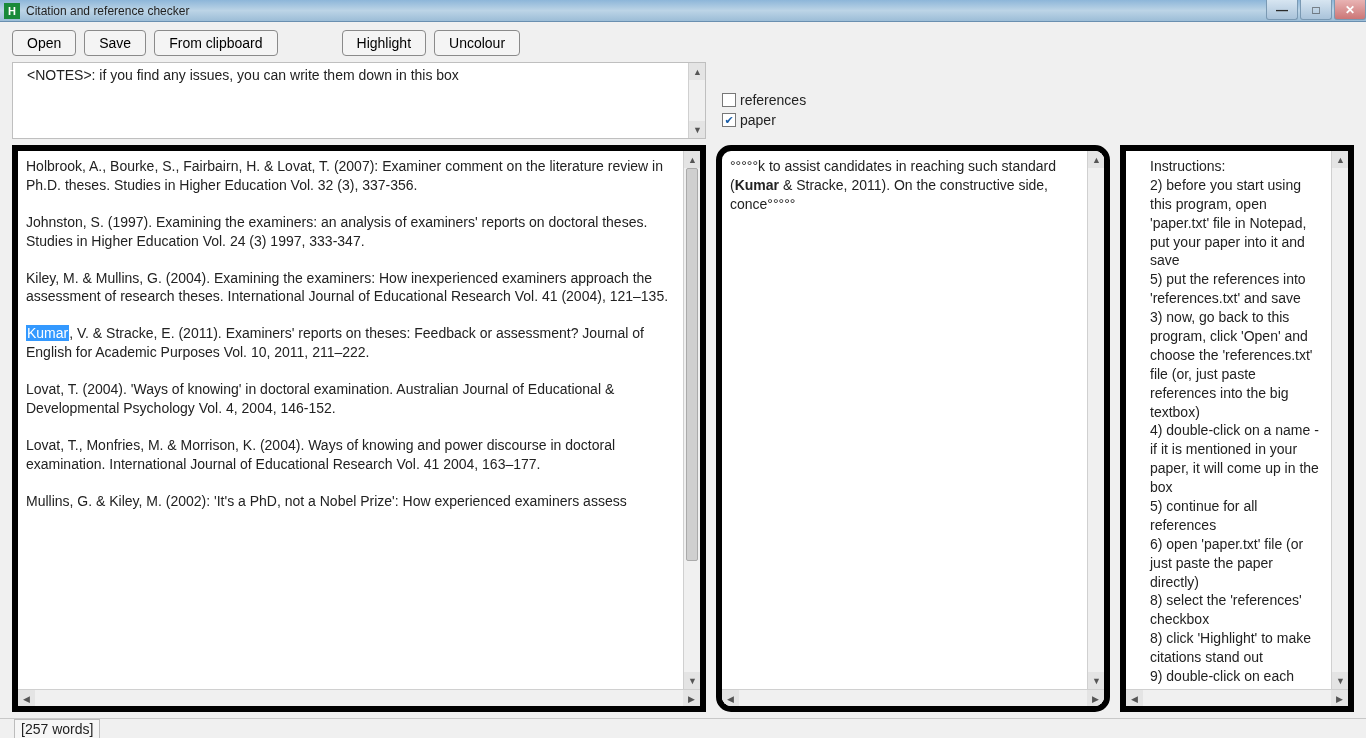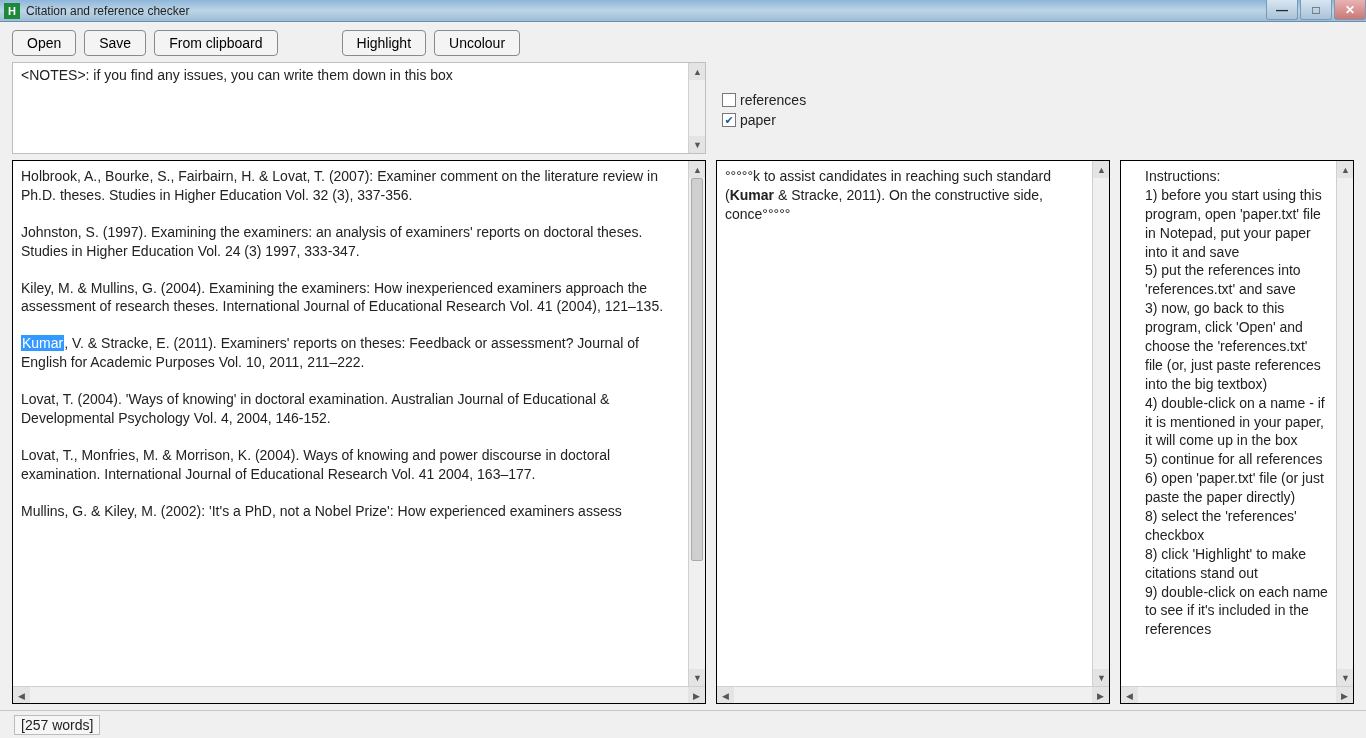--- a/index.html
+++ b/index.html
@@ -62,54 +62,54 @@
     grid-template-rows: auto 1fr;
     gap: 6px 10px;
     padding: 0 12px 6px 12px;
     background: #f0f0f0;
     min-height: 0;
   }
 
   .notes-box {
     grid-column: 1;
     grid-row: 1;
-    height: 92px;
+    height: 77px;
     background: #fff;
     border: 1px solid #bfbfbf;
-    padding: 4px 8px;
+    padding: 4px 14px;
     font-size: 14px;
     position: relative;
     overflow: hidden;
   }
 
   .checks {
     grid-column: 2 / span 2;
     grid-row: 1;
     padding-top: 30px;
     padding-left: 6px;
     font-size: 14px;
   }
   .checks label { display: flex; align-items: center; gap: 4px; margin-bottom: 4px; }
   .chk { width:14px; height:14px; border:1px solid #777; background:#fff; display:inline-flex; align-items:center; justify-content:center; font-size:11px; color:#1a5ea8;}
   .chk.checked::after { content:"✔"; }
 
   .panel {
     background: #fff;
-    border: 1px solid #000000;
+    border: 6px solid #000000;
     position: relative;
     overflow: hidden;
   }
   .panel-inner {
     position:absolute; top:0; left:0; right:17px; bottom:17px;
     overflow: hidden;
     padding: 6px 8px;
     line-height: 1.35;
   }
   .refs-panel   { grid-column:1; grid-row:2; }
-  .snippet-panel{ grid-column:2; grid-row:2; }
+  .snippet-panel{ grid-column:2; grid-row:2;border-radius:15px; }
   .instr-panel  { grid-column:3; grid-row:2; }
 
   .ref-item { margin-bottom: 18px; }
   .highlight-sel { background:#3399ff; color:#fff; padding:0 1px;}
 
   .snippet-panel .panel-inner { font-size:14px; }
   .instr-panel .panel-inner { font-size:14px;margin-left:16px; }
 
   
   .vscroll {
@@ -127,21 +127,21 @@
   .sb-thumb { position:absolute; background:#cfcfcf; border:1px solid #aaa; border-radius:2px; }
   .refs-panel .sb-thumb { top:0; left:2px; right:2px; height:78%; }
   .notes-box .mini-vscroll {
     position:absolute; top:0; right:0; bottom:0; width:17px;
     background:#f0f0f0; border-left:1px solid #d0d0d0;
     display:flex; flex-direction:column;
   }
 
   
   .statusbar {
-    height: 28px;
+    height: 20px;
     background:#f0f0f0;
     border-top:1px solid #c8c8c8;
     display:flex; align-items:center;
     padding-left:14px;
     font-size:14px;
   }
   .status-cell { border:1px solid #bcbcbc; padding:1px 6px; background:#f6f6f6;}
 </style>
 </head>
 <body>
@@ -223,21 +223,21 @@
     <div class="hscroll">
       <div class="sb-btn">◀</div>
       <div class="sb-track"></div>
       <div class="sb-btn">▶</div>
     </div>
   </div>
 
   <div class="panel instr-panel">
     <div class="panel-inner" id="instr-inner">
         <div>Instructions:</div>
-        <div>1) before you start using this program, open 'paper.txt' file in Notepad, put your paper into it and save</div>
+        <div>2) before you start using this program, open 'paper.txt' file in Notepad, put your paper into it and save</div>
         <div>5) put the references into 'references.txt' and save</div>
         <div>3) now, go back to this program, click 'Open' and choose the 'references.txt' file (or, just paste references into the big textbox)</div>
         <div>4) double-click on a name - if it is mentioned in your paper, it will come up in the box</div>
         <div>5) continue for all references</div>
         <div>6) open 'paper.txt' file (or just paste the paper directly)</div>
         <div>8) select the 'references' checkbox</div>
         <div>8) click 'Highlight' to make citations stand out</div>
         <div>9) double-click on each name to see if it's included in the references</div>
       </div>
     <div class="vscroll">

